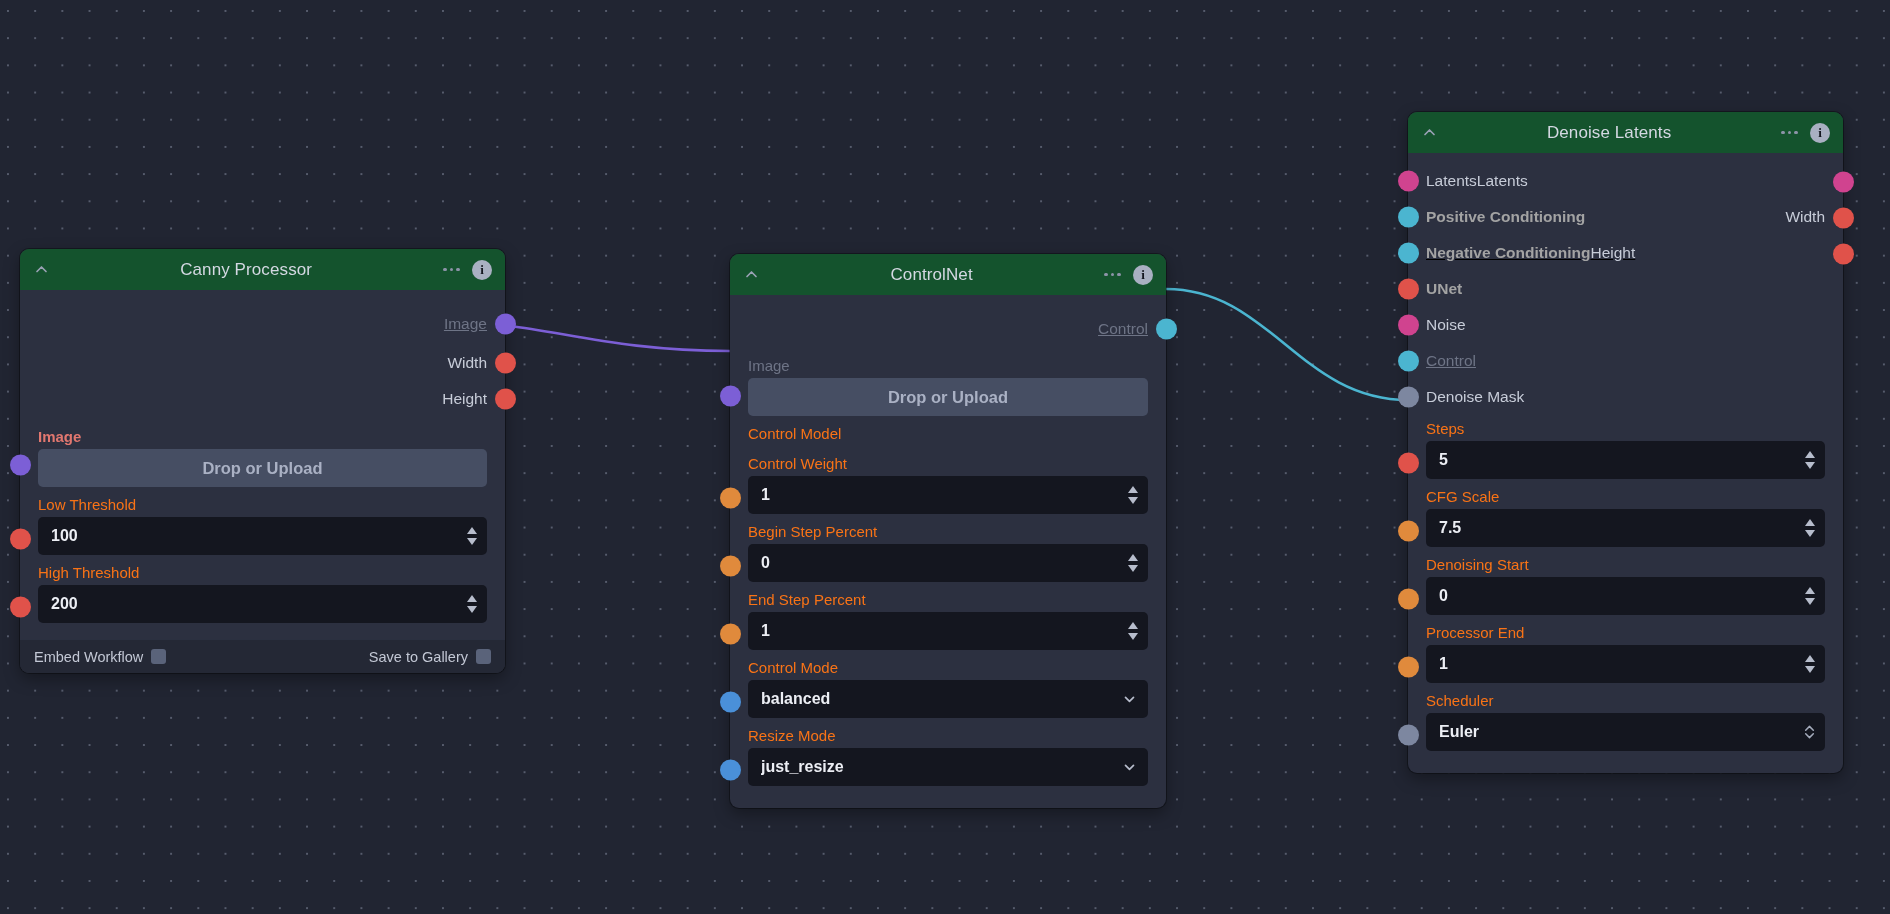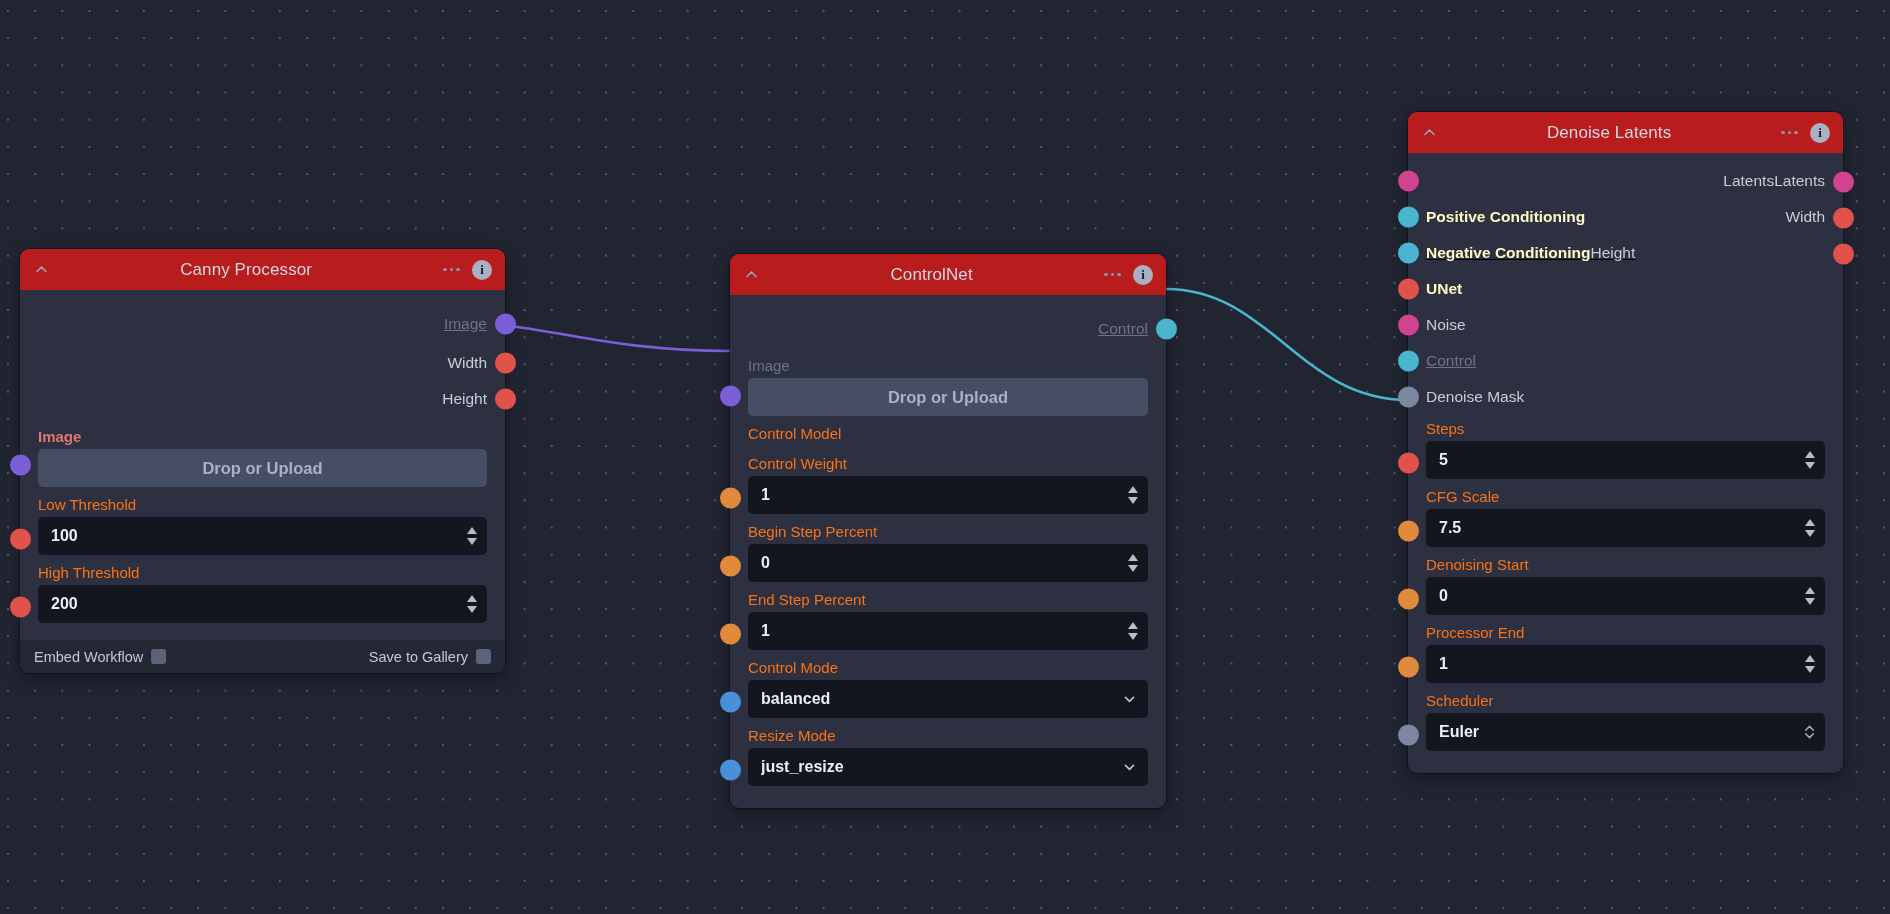--- a/index.html
+++ b/index.html
@@ -36,21 +36,21 @@
   .node {
     position: absolute;
     border-radius: 9px;
     background: #2c3040;
     box-shadow: 0 0 0 1px rgba(0,0,0,0.35), 0 6px 16px rgba(0,0,0,0.35);
     z-index: 5;
   }
 
   .node-header {
     height: 41px;
-    background: #b91c1c;
+    background: #14532d;
     border-radius: 9px 9px 0 0;
     display: flex;
     align-items: center;
     padding: 0 13px;
     position: relative;
   }
   .node-title {
     flex: 1;
     text-align: center;
     color: #d4d8e2;
@@ -103,21 +103,21 @@
     align-items: center;
     height: 36px;
     padding: 0 18px;
   }
   .io-row.out { justify-content: flex-end; }
   .io-label {
     font-size: 15.5px;
     color: #c7ccd8;
     white-space: nowrap;
   }
-  .io-label.req { color: #fef9c3; font-weight: bold; }
+  .io-label.req { color: #a3a3a3; font-weight: bold; }
   .io-label.dim { color: #6e7486; text-decoration: underline; }
 
   .handle {
     position: absolute;
     width: 21px; height: 21px;
     border-radius: 50%;
     top: 50%;
     transform: translateY(-50%);
     z-index: 8;
   }
@@ -430,21 +430,21 @@
             <i></i>
             <i></i>
             <i></i>
           </span>
         <span class="info-ic">i</span>
       </span>
     </div>
 
     <div class="node-body" style="padding-top:10px; padding-bottom:15px;">
 
-      <div class="io-row" style="justify-content:flex-end;">
+      <div class="io-row" style="justify-content:flex-start;">
         <span class="io-label">Latents</span>
         <span class="io-label">Latents</span>
         <span class="handle left" style="background:#d0438f;"></span>
         <span class="handle right" style="background:#d0438f; top:54%;"></span>
       </div>
 
       <div class="io-row" style="justify-content:space-between;">
         <span class="io-label req">Positive Conditioning</span>
         <span class="io-label">Width</span>
         <span class="handle left" style="background:#4bb5d0;"></span>

